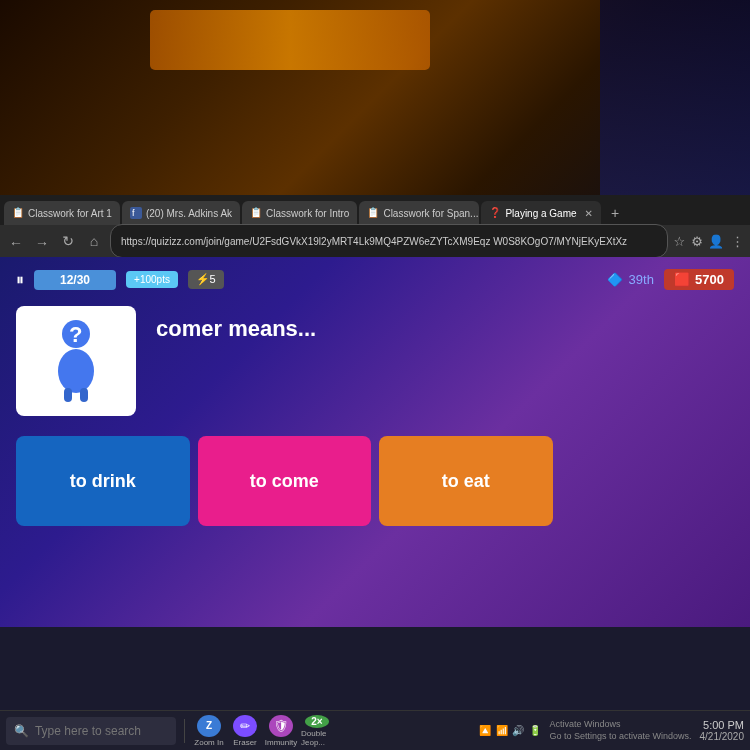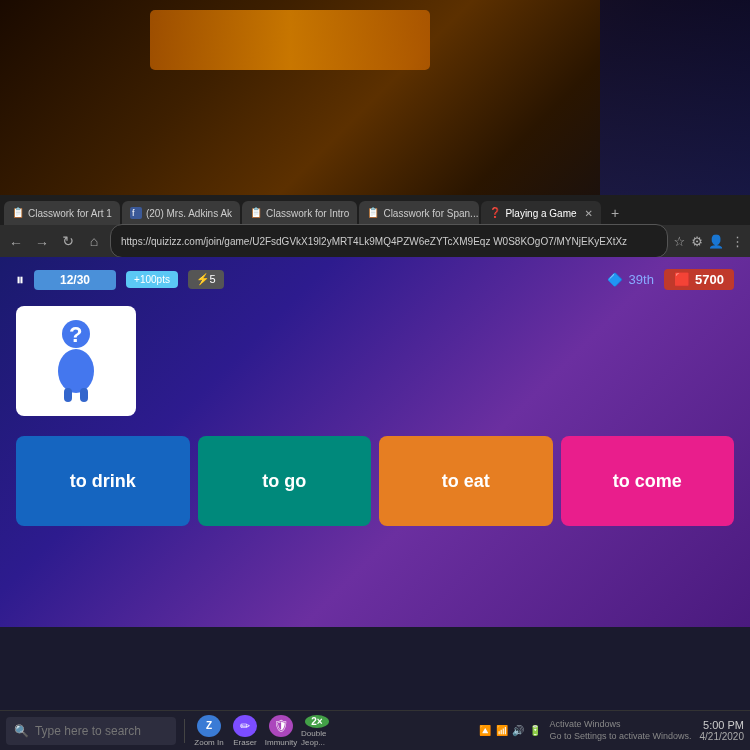--- a/index.html
+++ b/index.html
@@ -410,27 +410,29 @@
 
           <text x="33" y="26" font-size="22" font-weight="bold" fill="white" font-family="Arial">?</text>
 
           <ellipse cx="40" cy="55" rx="18" ry="22" fill="#4477ee"></ellipse>
 
           <rect x="28" y="72" width="8" height="14" rx="4" fill="#3366cc"></rect>
           <rect x="44" y="72" width="8" height="14" rx="4" fill="#3366cc"></rect>
         </svg>
       </div>
     </div>
+    <div class="question-text-area">
+      <span class="question-text">comer means...</span>
+    </div>
   </div>
 
   <div class="answer-grid">
     <button class="answer-btn blue">to drink</button>
-    <button class="answer-btn teal">to go</button>
+    <button class="answer-btn pink">to come</button>
     <button class="answer-btn orange">to eat</button>
-    <button class="answer-btn pink">to come</button>
   </div>
 </div>
 
 <div class="taskbar">
 
   <div class="search-box">
     <span style="color:#aaa; font-size:12px;">🔍</span>
     <input type="text" placeholder="Type here to search" style="">
   </div>
 

